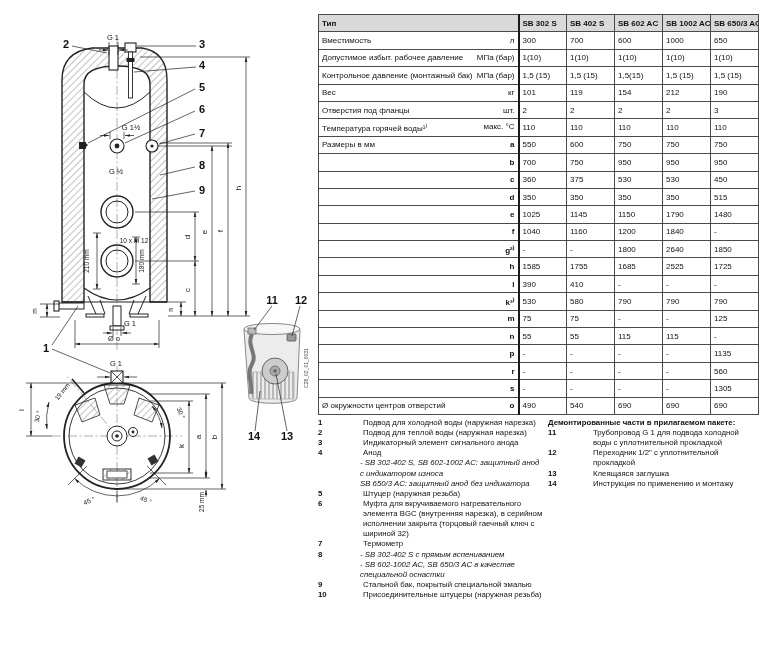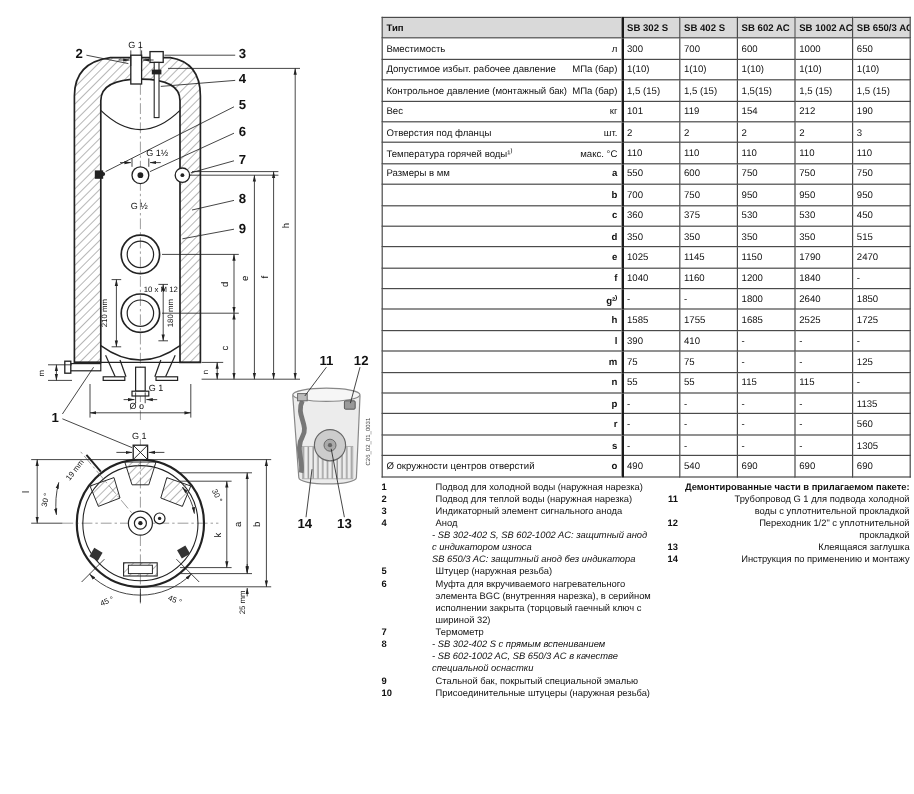--- a/index.html
+++ b/index.html
@@ -6,27 +6,27 @@
   .page{position:relative;width:762px;height:662px;background:#fff;overflow:hidden;
         font-family:"Liberation Sans",sans-serif;color:#111;}
   .diagram{position:absolute;left:0;top:0;width:316px;height:560px;}
   .content{position:absolute;left:318px;top:14px;width:440px;}
 
   table.spec{border-collapse:collapse;width:440px;table-layout:fixed;border:1.5px solid #1a1a1a;}
   .spec th,.spec td{border:1px solid #4a4a4a;font-size:8px;padding:0 3px;height:16.4px;
         overflow:hidden;white-space:nowrap;text-align:left;vertical-align:middle;font-weight:normal;color:#111;}
   .spec th{background:#d9d9d9;font-weight:bold;}
   .spec th:nth-child(2),.spec td:nth-child(2){border-left:2px solid #1a1a1a;}
-  .labwrap{display:flex;justify-content:space-between;align-items:flex-end;}
+  .labwrap{display:flex;justify-content:space-between;align-items:flex-start;}
   .runit{margin-left:4px;}
   .bold{font-weight:bold;}
 
   .legend{display:flex;margin-top:3px;font-size:7.8px;line-height:1.3;color:#111;}
   .lcol{width:226px;flex:0 0 226px;}
-  .rcol{flex:1;margin-left:4px;text-align:right;}
+  .rcol{flex:1;margin-left:4px;}
   .li{display:flex;margin:0;}
   .num{font-weight:bold;flex:0 0 17px;width:17px;}
   .litx{flex:1;margin-left:28px;}
   .subline{margin-left:-3px;font-style:italic;}
   .rtitle{font-weight:bold;}
 
   
   .co{font:bold 11px "Liberation Sans",sans-serif;fill:#111;}
   .gl{font:7.5px "Liberation Sans",sans-serif;fill:#111;}
   .dl{font:8px "Liberation Sans",sans-serif;fill:#111;}
@@ -440,21 +440,21 @@
             <td>
               <div class="labwrap">
                 <span class="rlab"></span>
                 <span class="runit bold">e</span>
               </div>
             </td>
             <td>1025</td>
             <td>1145</td>
             <td>1150</td>
             <td>1790</td>
-            <td>2470</td>
+            <td>1480</td>
           </tr>
           <tr>
             <td>
               <div class="labwrap">
                 <span class="rlab"></span>
                 <span class="runit bold">f</span>
               </div>
             </td>
             <td>1040</td>
             <td>1160</td>
@@ -493,20 +493,33 @@
               <div class="labwrap">
                 <span class="rlab"></span>
                 <span class="runit bold">l</span>
               </div>
             </td>
             <td>390</td>
             <td>410</td>
             <td>-</td>
             <td>-</td>
             <td>-</td>
+          </tr>
+          <tr>
+            <td>
+              <div class="labwrap">
+                <span class="rlab"></span>
+                <span class="runit bold">k³⁾</span>
+              </div>
+            </td>
+            <td>530</td>
+            <td>580</td>
+            <td>790</td>
+            <td>790</td>
+            <td>790</td>
           </tr>
           <tr>
             <td>
               <div class="labwrap">
                 <span class="rlab"></span>
                 <span class="runit bold">m</span>
               </div>
             </td>
             <td>75</td>
             <td>75</td>

